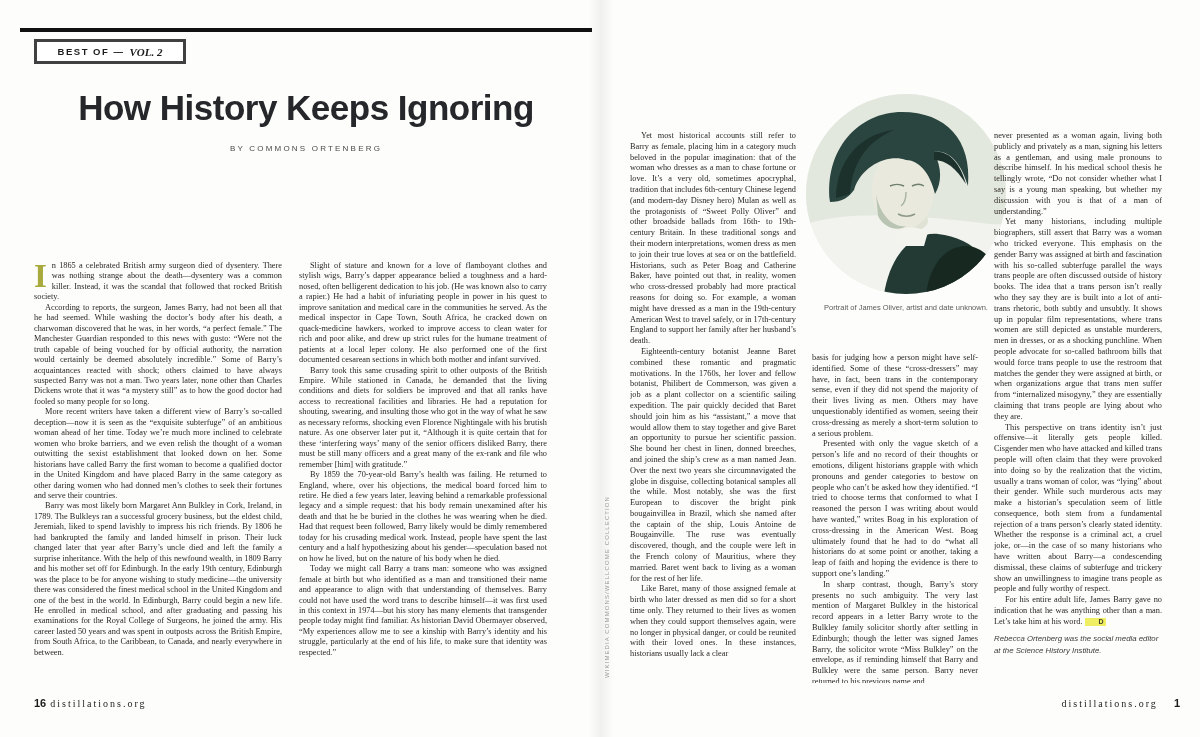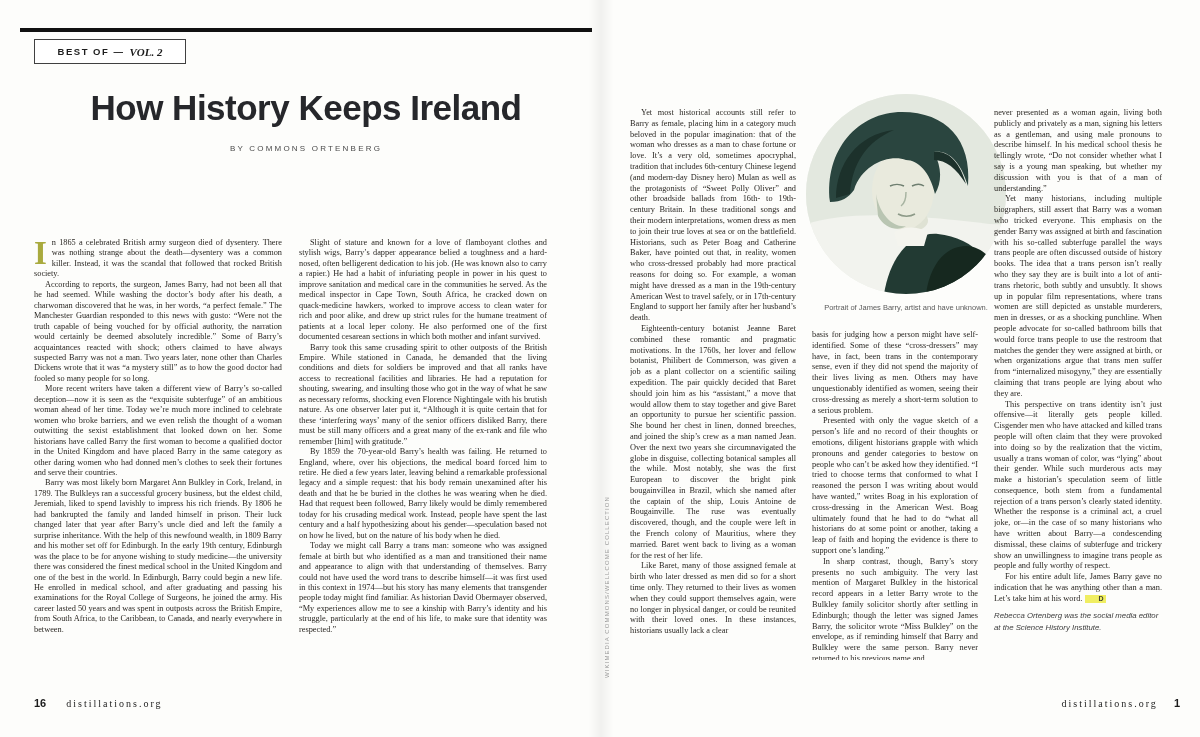--- a/index.html
+++ b/index.html
@@ -10,34 +10,35 @@
   }
   .gutter {
     position:absolute; left:588px; top:0; width:26px; height:737px;
     background:linear-gradient(to right, rgba(0,0,0,0) 0%, rgba(0,0,0,0.05) 50%, rgba(0,0,0,0) 100%);
     pointer-events:none;
   }
   
   .top-rule { position:absolute; left:20px; top:28px; width:572px; height:4px; background:#111; }
   .badge {
     position:absolute; left:34px; top:39px; width:152px; height:25px;
-    border:1px solid #404040; background:#fff; display:flex; align-items:center; justify-content:center;
+    border:3px solid #404040; background:#fff; display:flex; align-items:center; justify-content:center;
     gap:5px;
   }
   .badge .prefix { font-family:"Liberation Sans", sans-serif; font-weight:bold; font-size:9.5px; letter-spacing:1.5px; color:#1d1d1d; }
   .badge .vol { font-family:"Liberation Serif", serif; font-style:italic; font-weight:bold; font-size:11px; color:#1d1d1d;text-align:center; }
   
   .headerblock { position:absolute; left:20px; top:88px; width:572px; text-align:center; }
   .title { font-family:"Liberation Sans", sans-serif; font-weight:bold; font-size:35px; line-height:40px; color:#26272b; letter-spacing:-0.5px; }
   .subtitle { margin-top:12px; font-family:"Liberation Sans", sans-serif; font-size:12.5px; color:#3a3a3a; }
   .byline { margin-top:16px; font-family:"Liberation Sans", sans-serif; font-size:8px; letter-spacing:2.2px; color:#4a4a4a; }
   
   .col {
     position:absolute; text-align:justify; font-size:8.3px; color:#2a2723;
     overflow:hidden;
+    margin-top:23px;
   }
   .col-left { line-height:10.45px; }
   .col-right { line-height:10.8px; }
   .para { text-indent:11px; }
   .para.first, .para.cont { text-indent:0; }
   .dropcap {
     float:left; font-family:"Liberation Serif", serif; font-weight:bold;
     font-size:33px; line-height:27px; padding:2px 5px 0 0; color:#a9aa3e;
   }
   #l-col1 { left:34px;  top:238px; width:248px; height:424px; }
@@ -63,39 +64,39 @@
     font-weight:bold; font-size:7px; line-height:8px; padding:0 2px; margin-left:3px; vertical-align:baseline;
   }
   .credit {
     margin-top:5px; font-family:"Liberation Sans", sans-serif; font-style:italic;
     font-size:7.8px; line-height:12px; color:#3c3c3c; text-align:left; text-indent:0;
   }
   
   .footer { position:absolute; top:697px; font-size:10px; }
   .footer .pagenum { font-family:"Liberation Sans", sans-serif; font-weight:bold; font-size:11px; color:#1c1c1c; }
   .footer .site { font-family:"Liberation Serif", serif; font-weight:normal; letter-spacing:2px; font-size:10px; color:#1c1c1c; }
-  #footer-left  { left:34px; display:flex; gap:20px; align-items:baseline; }
+  #footer-left  { left:34px; display:flex; gap:4px; align-items:baseline; }
   #footer-right { right:20px; display:flex; gap:16px; align-items:baseline; }
 </style>
 </head>
 <body>
 
 <div class="spread">
 
   <div class="gutter"></div>
 
   <div class="top-rule"></div>
   <div class="badge">
     <span class="prefix">BEST OF —</span>
     <span class="vol">VOL. 2</span>
   </div>
 
   <div class="headerblock">
     <div class="title">
-      <div>How History Keeps Ireland</div>
+      <div>How History Keeps Ignoring</div>
     </div>
     <div class="byline">BY COMMONS ORTENBERG</div>
   </div>
 
   <div class="col col-left" id="l-col1">
     <p class="para first"><span class="dropcap">I</span><span>n 1865 a celebrated British army surgeon died of dysentery. There was nothing strange about the death—dysentery was a common killer. Instead, it was the scandal that followed that rocked British society.</span></p>
     <p class="para">According to reports, the surgeon, James Barry, had not been all that he had seemed. While washing the doctor’s body after his death, a charwoman discovered that he was, in her words, “a perfect female.” The Manchester Guardian responded to this news with gusto: “Were not the truth capable of being vouched for by official authority, the narration would certainly be deemed absolutely incredible.” Some of Barry’s acquaintances reacted with shock; others claimed to have always suspected Barry was not a man. Two years later, none other than Charles Dickens wrote that it was “a mystery still” as to how the good doctor had fooled so many people for so long.</p>
     <p class="para">More recent writers have taken a different view of Barry’s so-called deception—now it is seen as the “exquisite subterfuge” of an ambitious woman ahead of her time. Today we’re much more inclined to celebrate women who broke barriers, and we even relish the thought of a woman outwitting the sexist establishment that looked down on her. Some historians have called Barry the first woman to become a qualified doctor in the United Kingdom and have placed Barry in the same category as other daring women who had donned men’s clothes to seek their fortunes and serve their countries.</p>
     <p class="para">Barry was most likely born Margaret Ann Bulkley in Cork, Ireland, in 1789. The Bulkleys ran a successful grocery business, but the eldest child, Jeremiah, liked to spend lavishly to impress his rich friends. By 1806 he had bankrupted the family and landed himself in prison. Their luck changed later that year after Barry’s uncle died and left the family a surprise inheritance. With the help of this newfound wealth, in 1809 Barry and his mother set off for Edinburgh. In the early 19th century, Edinburgh was the place to be for anyone wishing to study medicine—the university there was considered the finest medical school in the United Kingdom and one of the best in the world. In Edinburgh, Barry could begin a new life. He enrolled in medical school, and after graduating and passing his examinations for the Royal College of Surgeons, he joined the army. His career lasted 50 years and was spent in outposts across the British Empire, from South Africa, to the Caribbean, to Canada, and nearly everywhere in between.</p>
   </div>
@@ -138,21 +139,21 @@
 
         <path d="M84,92 C88,90 94,90 98,92" stroke="#6f7f70" stroke-width="1.5" fill="none"></path>
         <path d="M106,92 C110,90 115,90 118,92" stroke="#6f7f70" stroke-width="1.5" fill="none"></path>
         <path d="M100,98 C100,106 98,110 95,112" stroke="#a8b4a2" stroke-width="1.5" fill="none"></path>
         <path d="M92,120 C97,123 104,123 109,120" stroke="#8d9a88" stroke-width="1.5" fill="none"></path>
 
         <path d="M88,138 C98,132 112,132 122,138 L118,152 L92,152 Z" fill="#f4f4ee"></path>
       </g>
     </svg>
   </div>
-  <div class="caption">Portrait of James Barry, artist and have unknown.</div>
+  <div class="caption">Portrait of James Oliver, artist and date unknown.</div>
   <div class="img-credit">WIKIMEDIA COMMONS/WELLCOME COLLECTION</div>
 
   <div class="col col-right" id="r-col2">
     <p class="para cont">basis for judging how a person might have self-identified. Some of these “cross-dressers” may have, in fact, been trans in the contemporary sense, even if they did not spend the majority of their lives living as men. Others may have unquestionably identified as women, seeing their cross-dressing as merely a short-term solution to a serious problem.</p>
     <p class="para">Presented with only the vague sketch of a person’s life and no record of their thoughts or emotions, diligent historians grapple with which pronouns and gender categories to bestow on people who can’t be asked how they identified. “I tried to choose terms that conformed to what I reasoned the person I was writing about would have wanted,” writes Boag in his exploration of cross-dressing in the American West. Boag ultimately found that he had to do “what all historians do at some point or another, taking a leap of faith and hoping the evidence is there to support one’s landing.”</p>
     <p class="para">In sharp contrast, though, Barry’s story presents no such ambiguity. The very last mention of Margaret Bulkley in the historical record appears in a letter Barry wrote to the Bulkley family solicitor shortly after settling in Edinburgh; though the letter was signed James Barry, the solicitor wrote “Miss Bulkley” on the envelope, as if reminding himself that Barry and Bulkley were the same person. Barry never returned to his previous name and</p>
   </div>
 
   <div class="col col-right" id="r-col3">
     <p class="para cont">never presented as a woman again, living both publicly and privately as a man, signing his letters as a gentleman, and using male pronouns to describe himself. In his medical school thesis he tellingly wrote, “Do not consider whether what I say is a young man speaking, but whether my discussion with you is that of a man of understanding.”</p>

